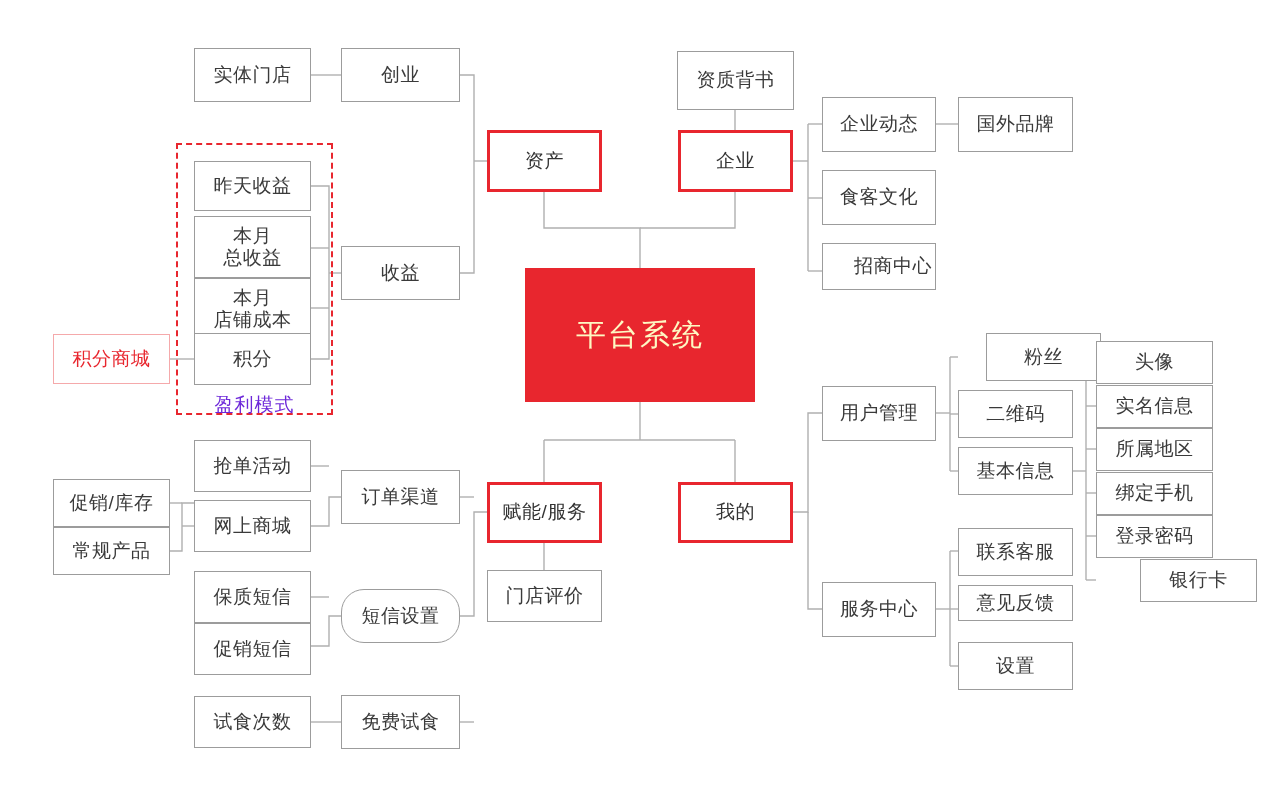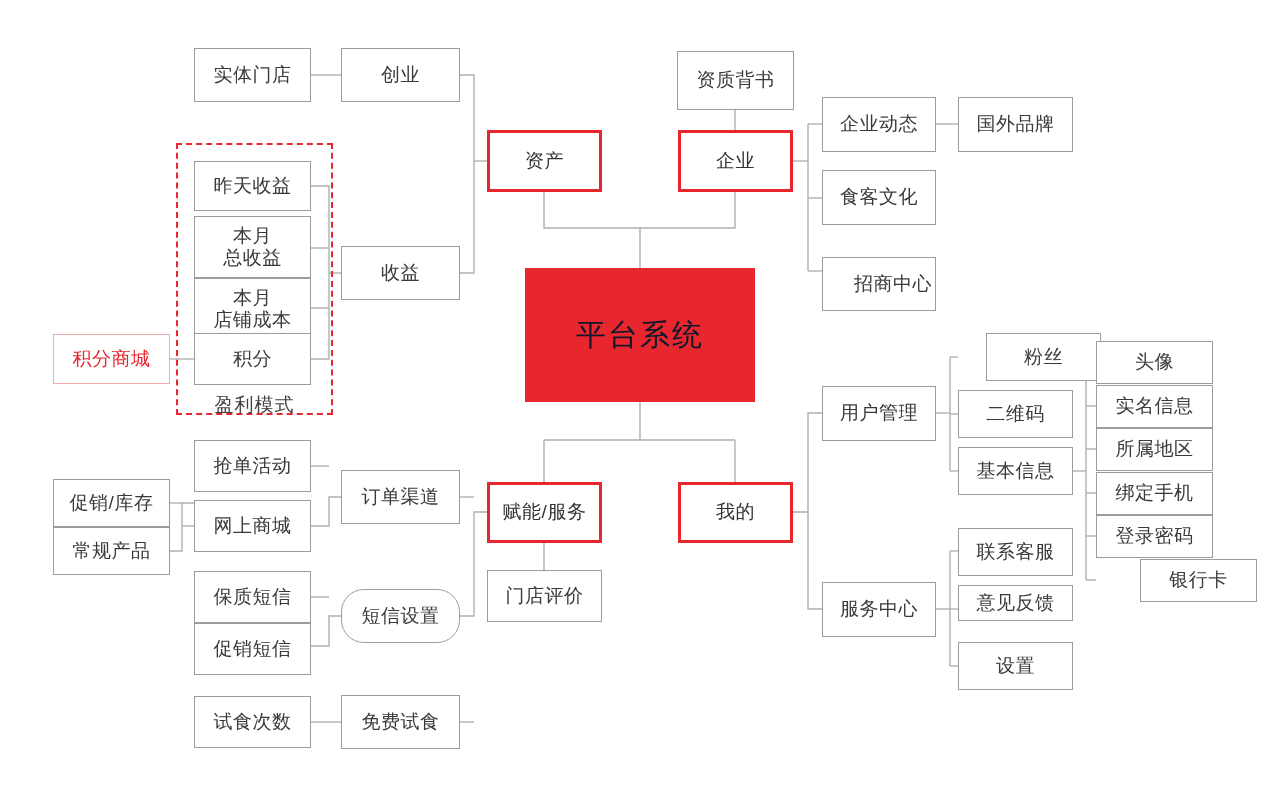--- a/index.html
+++ b/index.html
@@ -37,38 +37,38 @@
     white-space:pre-line;
     z-index:3;
   }
   .node.red-outline{
     border:3px solid #e8262e;
     color:#333333;
   }
   .node.root{
     border:none;
     background:#e8262e;
-    color:#0f172a;
+    color:#fef9c3;
     font-size:30px;
     letter-spacing:2px;
   }
   .node.pink-outline{
     border:1px solid #f5a9ab;
     color:#e8262e;
   }
   .group-box{
     position:absolute;
     box-sizing:border-box;
     border:2px dashed #e8262e;
     background:transparent;
     z-index:1;
   }
   .group-caption{
     position:absolute;
-    color:#404040;
+    color:#6d28d9;
     font-size:19px;
     letter-spacing:1px;
     text-align:center;
     z-index:2;
     white-space:nowrap;
   }
 </style>
 </head>
 <body>
 
@@ -179,21 +179,21 @@
   <div class="node red-outline" style="left:678px; top:130px; width:115px; height:62px;">企业</div>
 
   <div class="node" style="left:677px; top:51px; width:117px; height:59px;">资质背书</div>
 
   <div class="node" style="left:822px; top:97px; width:114px; height:55px;">企业动态</div>
 
   <div class="node" style="left:958px; top:97px; width:115px; height:55px;">国外品牌</div>
 
   <div class="node" style="left:822px; top:170px; width:114px; height:55px;">食客文化</div>
 
-  <div class="node" style="left:822px; top:257px; width:114px; height:54px;padding-left:28px;">招商中心</div>
+  <div class="node" style="left:822px; top:243px; width:114px; height:47px;padding-left:28px;">招商中心</div>
 
   <div class="node red-outline" style="left:487px; top:482px; width:115px; height:61px;">赋能/服务</div>
 
   <div class="node" style="left:487px; top:570px; width:115px; height:52px;">门店评价</div>
 
   <div class="node" style="left:341px; top:470px; width:119px; height:54px;">订单渠道</div>
 
   <div class="node" style="left:194px; top:440px; width:117px; height:52px;">抢单活动</div>
 
   <div class="node" style="left:194px; top:500px; width:117px; height:52px;">网上商城</div>

